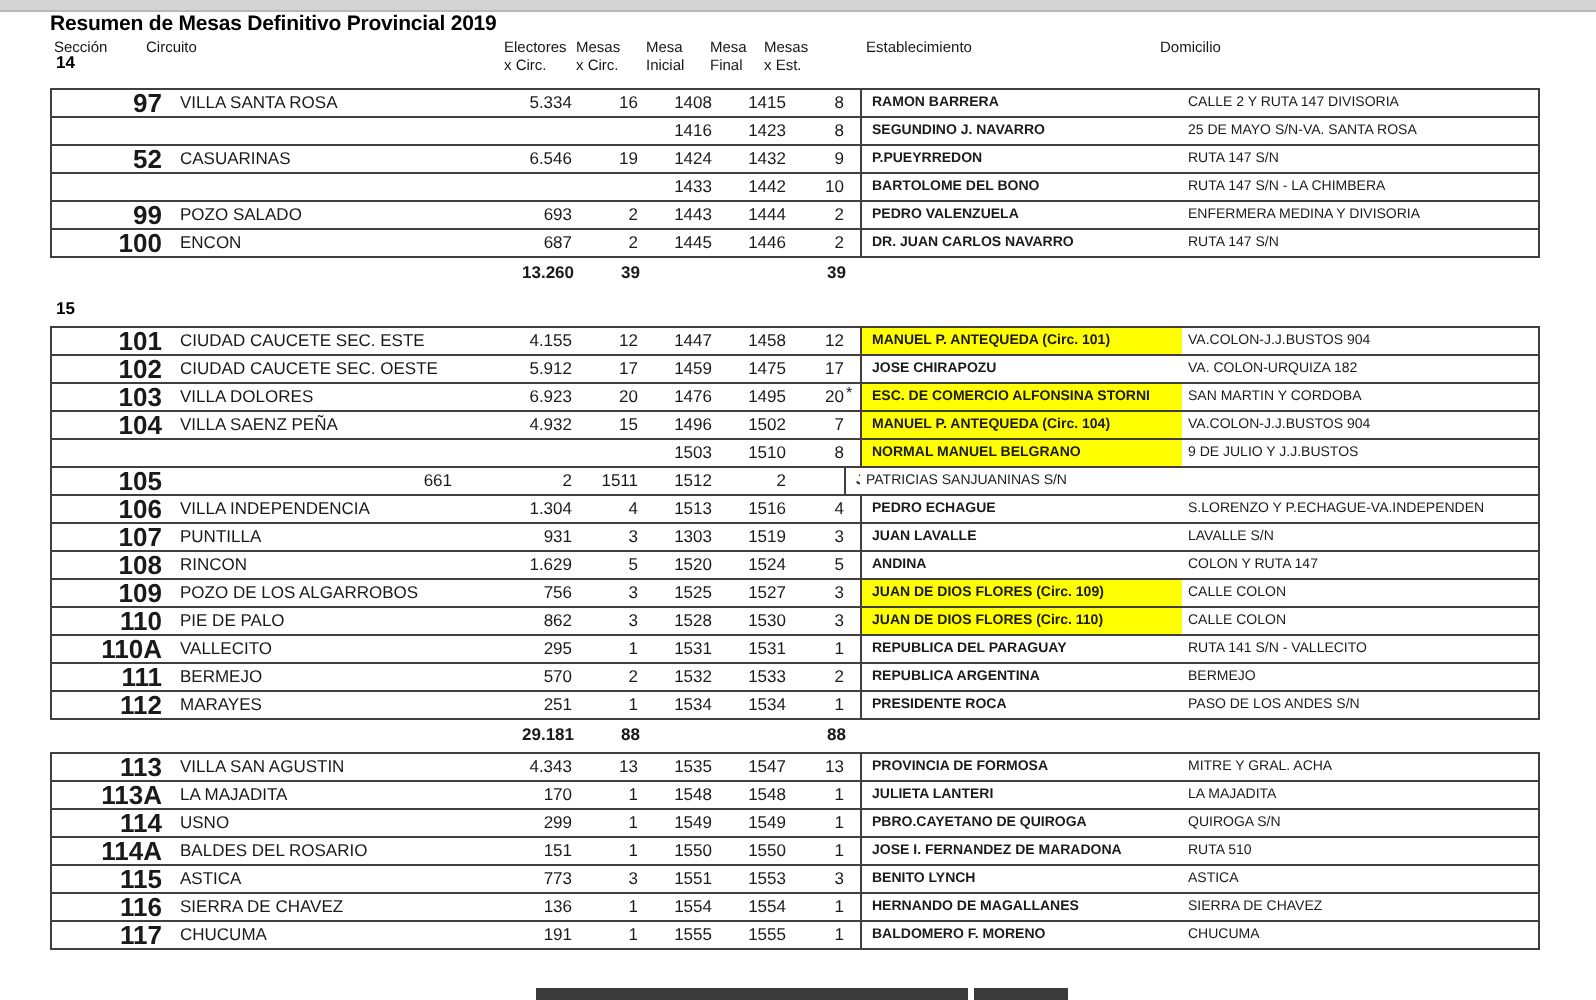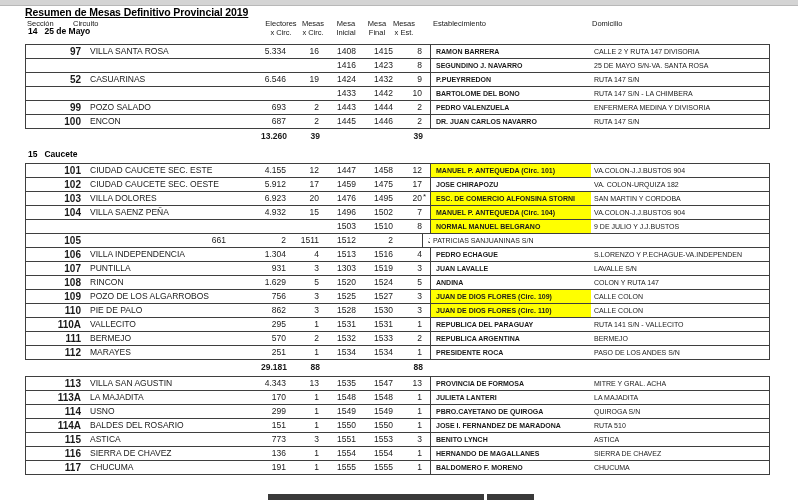--- a/index.html
+++ b/index.html
@@ -2,29 +2,29 @@
 <html><head>
 <meta charset="utf-8">
 <style>
   html,body{margin:0;padding:0;}
   body{
     width:798px;height:500px;overflow:hidden;background:#ffffff;
     font-family:"Liberation Sans","DejaVu Sans",sans-serif;color:#1a1a1a;
     position:relative;
   }
   .strip{position:absolute;left:0;top:0;width:798px;height:5px;background:#d4d4d4;border-bottom:1px solid #b8b8b8;}
-  .title{position:absolute;left:25px;top:6px;font-size:10.5px;font-weight:bold;text-decoration:underline;letter-spacing:-0.1px;color:#000;}
+  .title{position:absolute;left:25px;top:6px;font-size:10.5px;font-weight:bold;letter-spacing:-0.1px;color:#000;}
   .hcell{position:absolute;font-size:7.5px;line-height:9px;color:#161616;white-space:nowrap;}
-  .hc{text-align:center;}
-  .sec-label{position:absolute;left:28px;display:flex;gap:7px;font-size:8.5px;font-weight:bold;color:#000;white-space:nowrap;}
+  .hc{}
+  .sec-label{position:absolute;left:28px;display:flex;gap:7px;font-size:8.5px;font-weight:bold;color:#000;white-space:nowrap;flex-direction:column;}
   .box{position:absolute;left:25px;width:745px;border:1px solid #3f3f3f;border-bottom:none;box-sizing:border-box;background:#fff;}
   .row{display:grid;grid-template-columns:60px 140px 60px 33px 37px 37px 29px 8px 161px 180px;height:13px;border-bottom:1px solid #3f3f3f;}
   .totals{position:absolute;left:27px;width:745px;display:grid;grid-template-columns:60px 140px 60px 33px 37px 37px 29px 8px 161px 180px;height:14px;}
   .c{overflow:hidden;white-space:nowrap;line-height:13px;}
-  .num{font-size:10px;font-weight:bold;text-align:right;padding-right:5px;}
+  .num{font-size:13px;font-weight:bold;text-align:right;padding-right:5px;}
   .name{font-size:8.5px;padding-left:4px;}
   .r{font-size:8.5px;text-align:right;}
   .ast{font-size:8px;line-height:10px;padding-left:1px;}
   .estab{font-size:7px;font-weight:bold;padding-left:5px;border-left:1px solid #3f3f3f;box-sizing:border-box;}
   .estab.hl{background:#ffff00;}
   .dom{font-size:7px;padding-left:3px;}
   .totals .c{line-height:14px;}
   .totals .r{font-weight:bold;}
   .selbar{position:absolute;top:494px;height:6px;background:#3a3a3a;}
 </style>
@@ -51,21 +51,21 @@
   </div>
   <div class="hcell hc" style="left:355px;top:19px;width:44px">
     <div>Mesa</div>
     <div>Final</div>
   </div>
   <div class="hcell hc" style="left:382px;top:19px;width:44px">
     <div>Mesas</div>
     <div>x Est.</div>
   </div>
   <div class="hcell" style="left:433px;top:19px">Establecimiento</div>
-  <div class="hcell" style="left:592px;top:19px">Domicilio</div>
+  <div class="hcell" style="left:580px;top:19px">Domicilio</div>
 </div>
 
 <div id="sections">
     <div class="sec-label" style="top: 26px;">
       <div>14</div>
       <div>25 de Mayo</div>
     </div>
     <div class="box" style="top: 44px;">
       <div class="row">
         <div class="c num">97</div>

